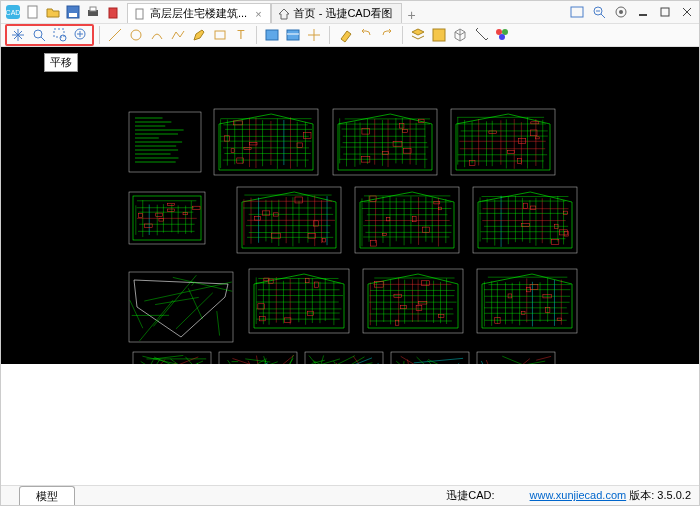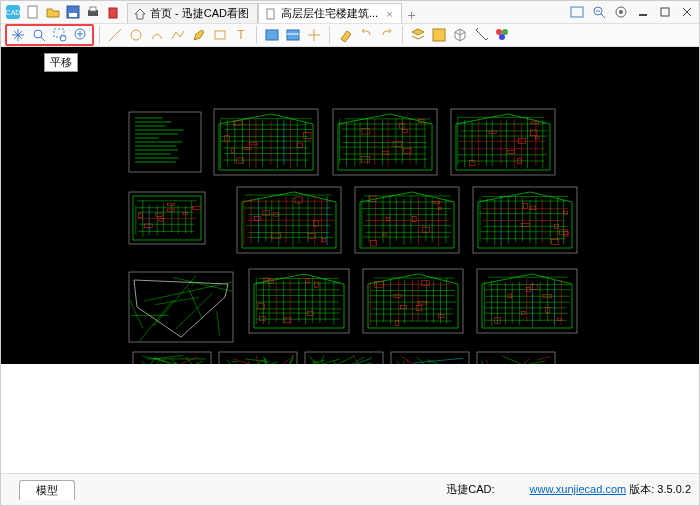--- a/index.html
+++ b/index.html
@@ -11,21 +11,21 @@
 .tab.inactive { background: #f2f2f2; }
 .titlebar .right { margin-left: auto; display: flex; gap: 6px; align-items: center; }
 .icon-btn { width: 16px; height: 16px; display: flex; align-items: center; justify-content: center; cursor: pointer; }
 .toolbar { height: 24px; display: flex; align-items: center; padding: 2px 4px; gap: 3px; border-top: 1px solid #e0e0e0; border-bottom: 1px solid #e0e0e0; background: #fafafa; }
 .tb-group { display: flex; gap: 3px; align-items: center; padding: 1px; }
 .tb-group.hl { border: 2px solid #e44; padding: 0 2px; border-radius: 2px; }
 .sep { width: 1px; height: 18px; background: #d0d0d0; margin: 0 2px; }
 .tb-btn { width: 18px; height: 18px; display: flex; align-items: center; justify-content: center; cursor: pointer; }
 .canvas { position: relative; background: #000; height: 317px; overflow: hidden; }
 .tooltip { position: absolute; left: 43px; top: 6px; background: #fff; border: 1px solid #999; padding: 1px 5px; font-size: 11px; z-index: 10; }
-.statusbar { position: absolute; bottom: 0; left: 0; right: 0; height: 32px; display: flex; align-items: center; font-size: 11px; background: #f8f8f8; border-top: 1px solid #ddd; }
+.statusbar { position: absolute; bottom: 0; left: 0; right: 0; height: 20px; display: flex; align-items: center; font-size: 11px; background: #f8f8f8; border-top: 1px solid #ddd; }
 .model-tab { margin-left: 18px; padding: 2px 16px; border: 1px solid #aaa; border-bottom: none; background: #fff; border-radius: 3px 3px 0 0; }
 .statusbar .status-right { margin-left: auto; padding-right: 8px; }
 .statusbar a { color: #06c; padding-left: 32px; }
 </style>
 </head>
 <body>
 
 <div class="titlebar">
   <div class="left">
     <span class="icon-btn">
@@ -56,32 +56,32 @@
           <rect x="4" y="2" width="6" height="4" fill="#fff" stroke="#888"></rect>
         </svg>
       </span>
     <span class="icon-btn">
         <svg width="14" height="14">
           <rect x="3" y="3" width="8" height="10" fill="#d44" stroke="#a22"></rect>
         </svg>
       </span>
   </div>
   <div class="tabs">
+    <div class="tab">
+      <svg width="12" height="12">
+          <rect x="2" y="1" width="7" height="10" fill="#fff" stroke="#888"></rect>
+        </svg>
+      <span>高层层住宅楼建筑...</span>
+      <span style="margin-left:4px;color:#888;">×</span>
+    </div>
     <div class="tab inactive">
       <svg width="12" height="12">
           <path d="M6 1L1 6h2v5h6V6h2z" fill="none" stroke="#666"></path>
         </svg>
       <span>首页 - 迅捷CAD看图</span>
-    </div>
-    <div class="tab">
-      <svg width="12" height="12">
-          <rect x="2" y="1" width="7" height="10" fill="#fff" stroke="#888"></rect>
-        </svg>
-      <span>高层层住宅楼建筑...</span>
-      <span style="margin-left:4px;color:#888;">×</span>
     </div>
     <span style="padding:0 6px;color:#888;font-size:14px;">+</span>
   </div>
   <div class="right">
     <span class="icon-btn">
         <svg width="14" height="14">
           <rect x="1" y="2" width="12" height="10" fill="none" stroke="#4a7ec9"></rect>
         </svg>
       </span>
     <span class="icon-btn">

